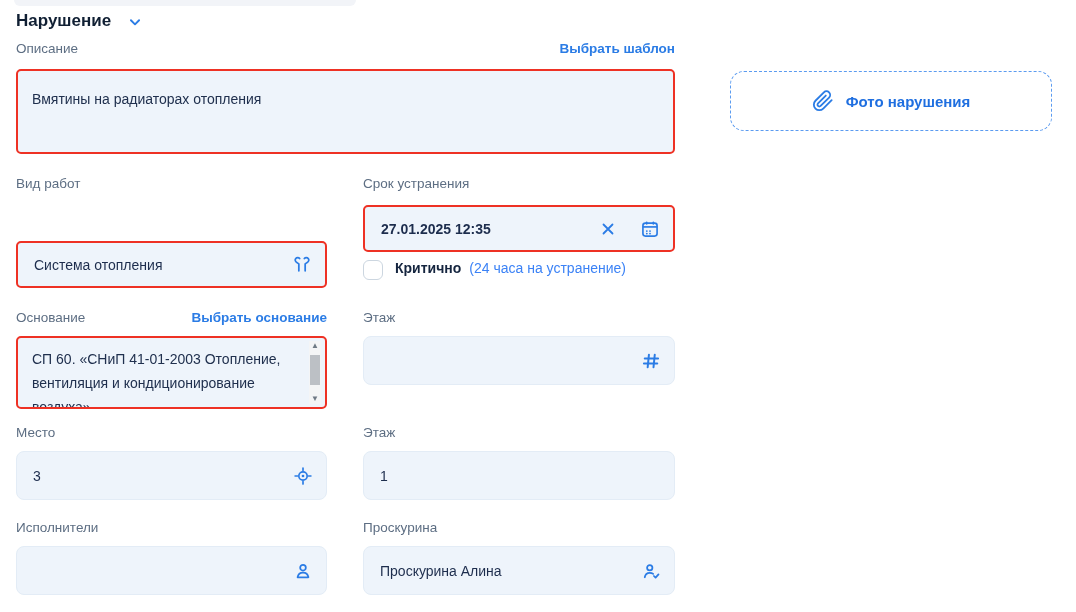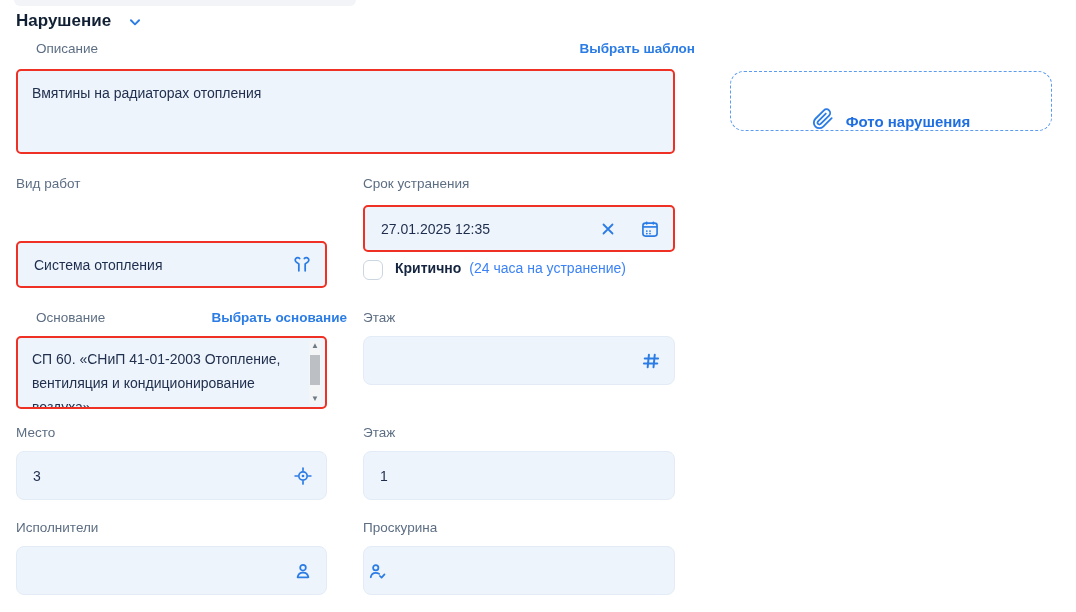--- a/index.html
+++ b/index.html
@@ -10,51 +10,51 @@
   .top-remnant { left:14px; top:0; width:342px; height:6px;
     background:#f2f4f8; border-radius:0 0 10px 10px; }
 
   .section-title { left:16px; top:11px; font-size:17px; font-weight:bold;
     color:#101f33; display:flex; align-items:center; gap:17px; }
   .chev { display:inline-flex; margin-top:2px; cursor:pointer; }
 
   .lbl { font-size:13.5px; color:#5d6e83; }
   .link { font-size:13.5px; font-weight:bold; color:#2b7ce5; cursor:pointer; text-decoration:none; }
 
-  .label-row { display:flex; justify-content:space-between; align-items:flex-start;margin-left:20px; }
+  .label-row { display:flex; justify-content:space-between; align-items:flex-start; }
 
   .field { background:#eef4fb; border:1px solid #e3ecf6; border-radius:8px; }
   .field.error { border:2px solid #ee3124; border-radius:5px; }
 
   .box-text { font-size:14px; color:#20304e; line-height:24px; }
 
   .input-wrap { display:flex; align-items:center; }
   .input-wrap input { flex:1; background:transparent; border:none; outline:none;
     font-family:"Liberation Sans", sans-serif; font-size:14px; color:#1d2d4d;
     padding:0 10px 0 16px; height:100%; }
-  .input-wrap input.bold { font-weight:normal; }
+  .input-wrap input.bold { font-weight:bold; }
   .icon-btn { display:inline-flex; align-items:center; justify-content:center;
     width:26px; height:26px; margin-right:10px; cursor:pointer; flex:0 0 auto; }
 
   .checkbox { width:20px; height:20px; background:#ffffff; border:1.5px solid #ccd6e0;
     border-radius:6px; cursor:pointer; flex:0 0 auto; }
   .crit-row { display:flex; align-items:flex-start; gap:12px; }
   .crit-label { font-size:14px; font-weight:bold; color:#15253f; }
   .crit-hint { font-size:14px; color:#3b82f6; }
 
   
   .basis-inner { position:absolute; left:14px; right:22px; top:9px; bottom:0; overflow:hidden; }
   .sb { position:absolute; top:3px; bottom:3px; right:4px; width:12px; background:#f4f5f6;
     display:flex; flex-direction:column; align-items:center; }
   .sb-arrow { font-size:8px; color:#707ention; color:#6f7a85; line-height:10px; height:10px; cursor:pointer; }
   .sb-thumb { width:10px; height:30px; background:#bcc0c5; margin-top:4px; cursor:pointer; }
   .sb-spacer { flex:1; }
 
   .photo-btn { left:730px; top:71px; width:322px; height:60px; background:#ffffff;
-    border:1.5px dashed #5b9bf0; border-radius:14px; display:flex; align-items:flex-end;
+    border:1.5px dashed #5b9bf0; border-radius:14px; display:flex; align-items:center;
     justify-content:center; gap:12px; cursor:pointer; font-family:"Liberation Sans", sans-serif; }
   .photo-btn span { font-size:15px; font-weight:bold; color:#1f6fe0; }
 </style>
 </head>
 <body>
 
 <div class="abs top-remnant"></div>
 
 <div class="abs section-title">
   <span>Нарушение</span>
@@ -63,21 +63,21 @@
         <path d="M5 9l7 7 7-7"></path>
       </svg>
   </span>
 </div>
 
 <div class="abs label-row" style="left:16px; top:41px; width:659px;">
   <span class="lbl">Описание</span>
   <a class="link">Выбрать шаблон</a>
 </div>
 
-<div class="abs field error" style="left:16px; top:69px; width:659px; height:85px; padding:10px 14px;">
+<div class="abs field error" style="left:16px; top:69px; width:659px; height:85px; padding:16px 14px;">
   <div class="box-text">Вмятины на радиаторах отопления</div>
 </div>
 
 <button class="abs photo-btn">
   <svg width="22" height="22" viewBox="0 0 24 24" fill="none" stroke="#2b7ce5" stroke-width="2" stroke-linecap="round" stroke-linejoin="round">
       <path d="M21.44 11.05l-9.19 9.19a6 6 0 0 1-8.49-8.49l9.19-9.19a4 4 0 0 1 5.66 5.66l-9.2 9.19a2 2 0 0 1-2.83-2.83l8.49-8.48"></path>
     </svg>
   <span>Фото нарушения</span>
 </button>
 
@@ -173,20 +173,21 @@
   <input type="text" value="" style="">
   <span class="icon-btn">
     <svg width="20" height="20" viewBox="0 0 24 24" fill="none" stroke="#2b7ce5" stroke-width="2.1" stroke-linecap="round" stroke-linejoin="round">
       <circle cx="12" cy="8" r="3.4"></circle>
       <path d="M5.5 19.5c.7-3.8 3.3-5.6 6.5-5.6s5.8 1.8 6.5 5.6z"></path>
     </svg>
   </span>
 </div>
 
 <div class="abs field input-wrap" style="left:363px; top:546px; width:312px; height:49px;">
+  <input type="text" value="Проскурина Алина" style="">
   <span class="icon-btn">
     <svg width="20" height="20" viewBox="0 0 24 24" fill="none" stroke="#2b7ce5" stroke-width="2.1" stroke-linecap="round" stroke-linejoin="round">
       <circle cx="10.5" cy="8" r="3.2"></circle>
       <path d="M4.5 19.5c.6-3.6 3-5.4 6-5.4 1.6 0 3 .5 4.1 1.4"></path>
       <path d="M15.5 18l2 2 3.5-4"></path>
     </svg>
   </span>
 </div>
 
 </body></html>

